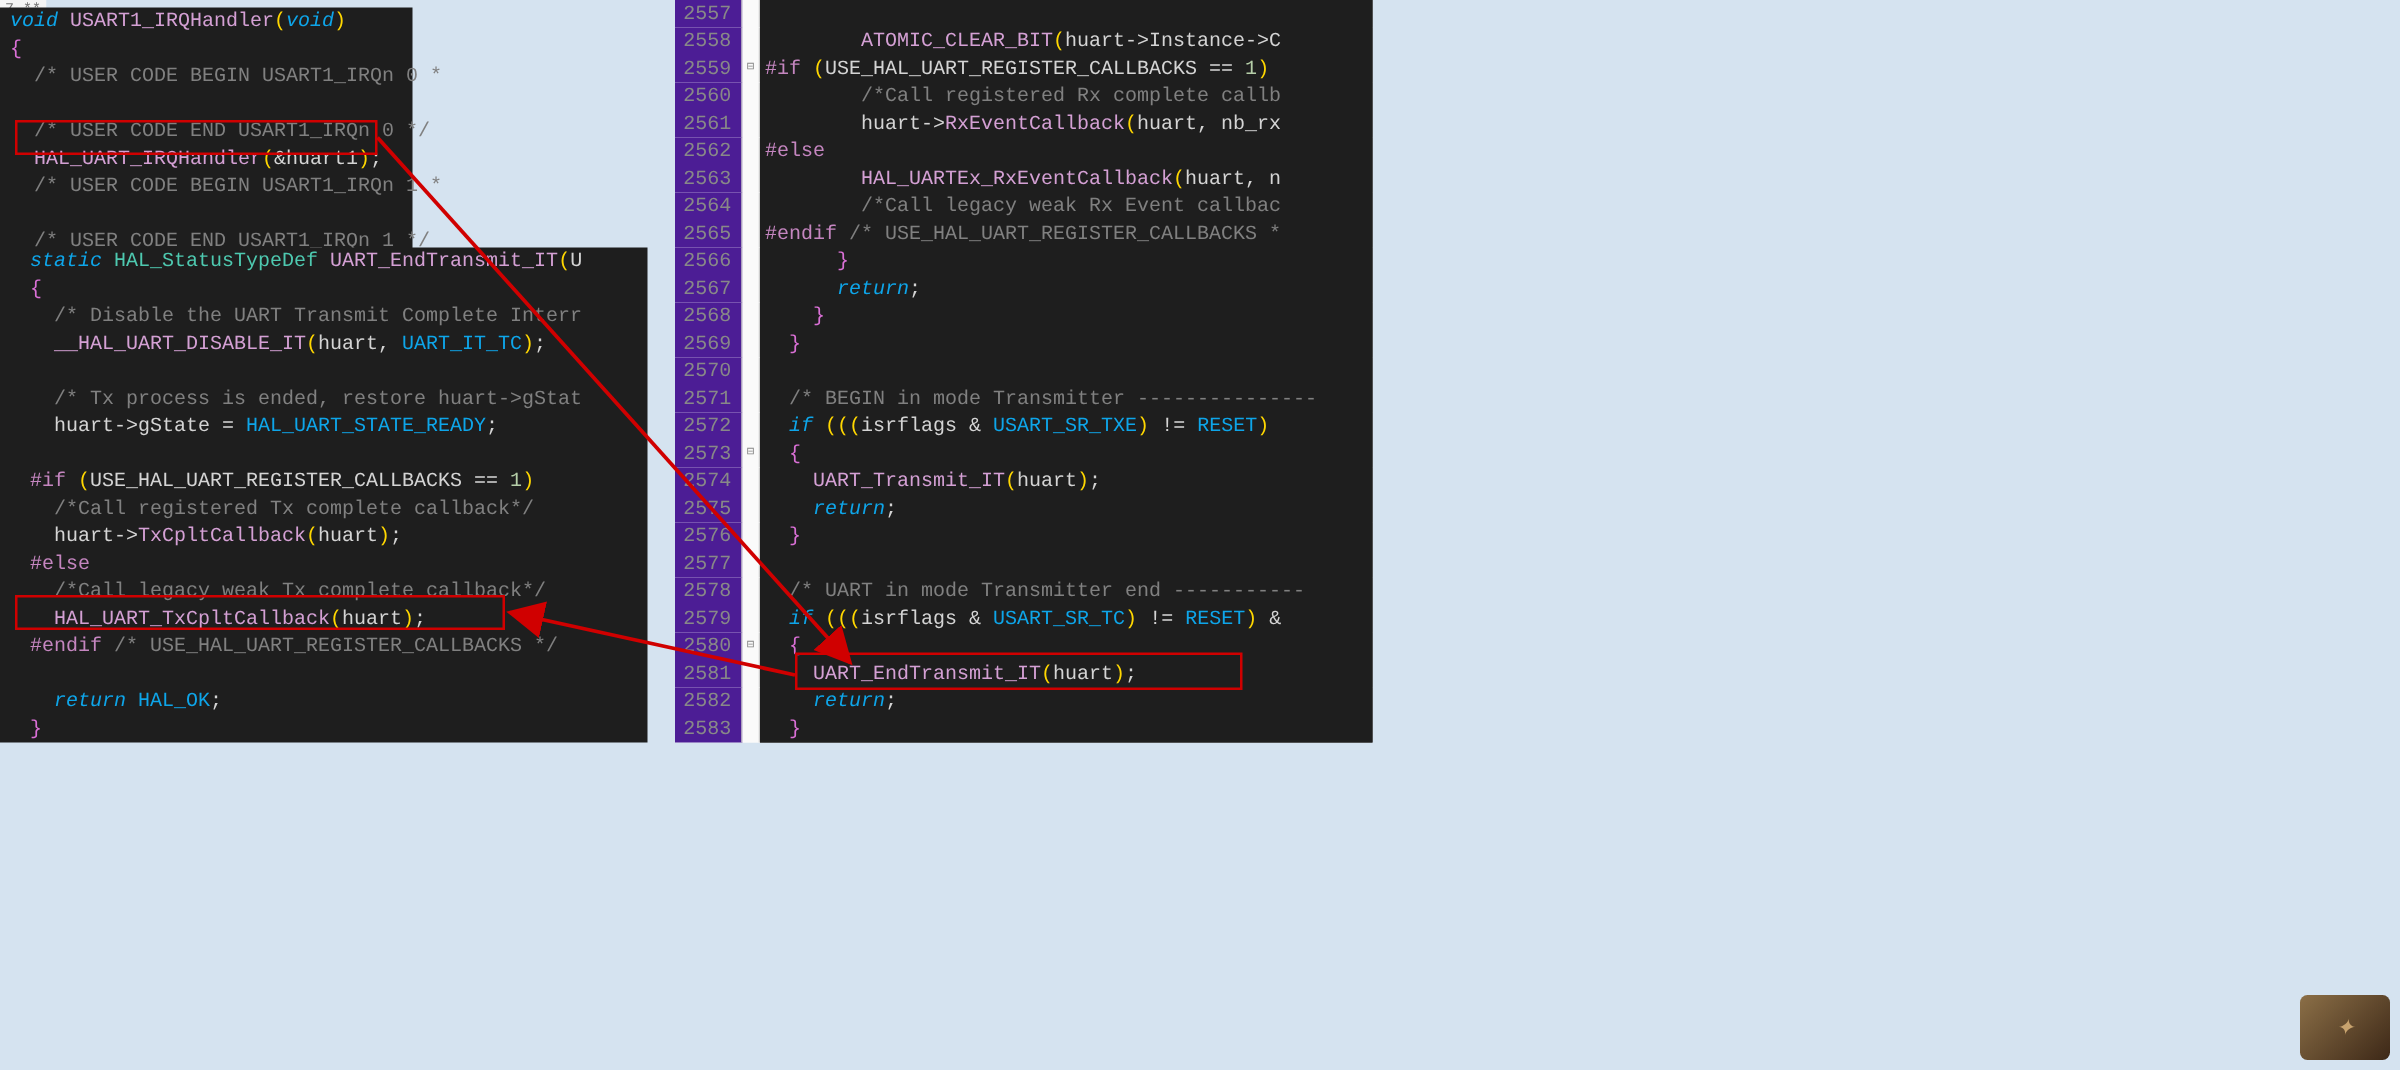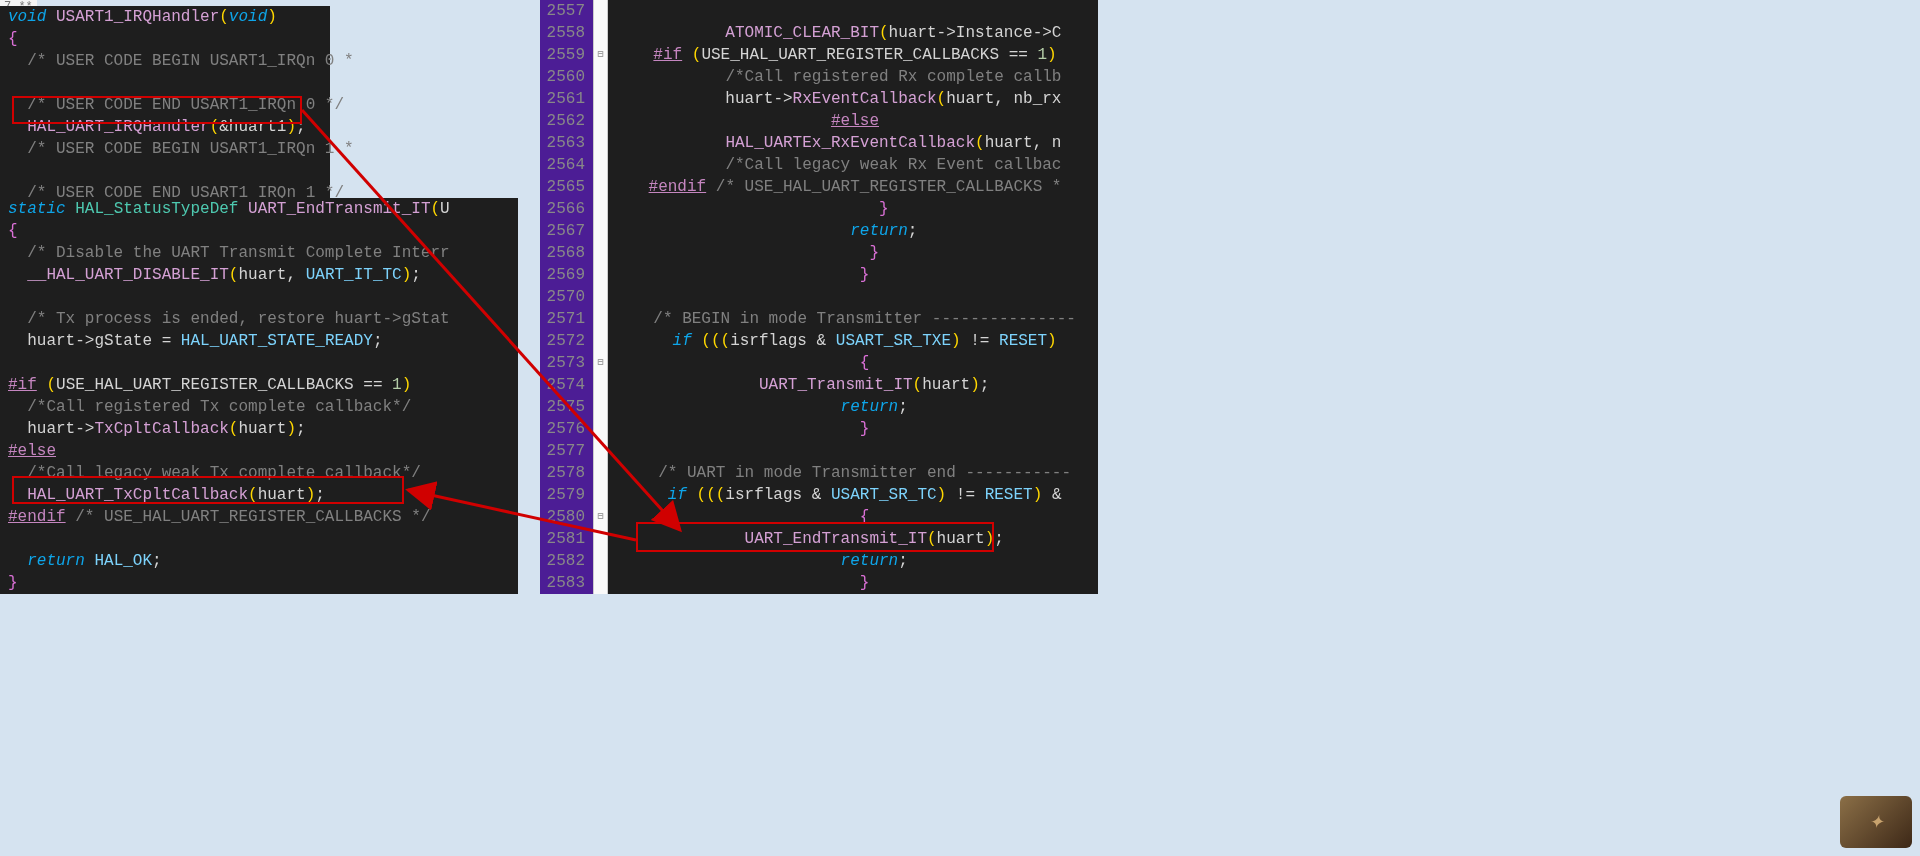--- a/index.html
+++ b/index.html
@@ -48,32 +48,31 @@
     font-size: 10px;
     border-right: 1px solid #ccc;
   }
   .code-col {
     flex: 1;
     line-height: 22px;
     height: 22px;
     white-space: pre;
     padding-left: 4px;
     background: #1e1e1e;
-    text-align: center;
   }
   .kw { color: #0ea5e9; font-style: italic; }
   .type { color: #4ec9b0; }
   .fn2 { color: #d4a0d4; }
   .cmt2 { color: #808080; }
   .num { color: #b5cea8; }
   .op { color: #d4d4d4; }
   .paren { color: #ffd700; }
   .plain { color: #d4d4d4; }
-  .macro { color: #c586c0; text-decoration: underline; }
-  .const { color: #7dd3fc; }
+  .macro { color: #c586c0; }
+  .const { color: #0ea5e9; }
   .brace { color: #da70d6; }
   .redbox {
     position: absolute;
     border: 2px solid #d00000;
     background: transparent;
     pointer-events: none;
   }
   .arrow-svg {
     position: absolute;
     pointer-events: none;
@@ -125,21 +124,21 @@
     <div class="line"><span class="brace">{</span></div>
     <div class="line"><span class="cmt2">  /* USER CODE BEGIN USART1_IRQn 0 *</span></div>
     <div class="line"><span class="plain"> </span></div>
     <div class="line"><span class="cmt2">  /* USER CODE END USART1_IRQn 0 */</span></div>
     <div class="line"><span class="plain">  </span><span class="fn2">HAL_UART_IRQHandler</span><span class="paren">(</span><span class="op">&amp;</span><span class="plain">huart1</span><span class="paren">)</span><span class="plain">;</span></div>
     <div class="line"><span class="cmt2">  /* USER CODE BEGIN USART1_IRQn 1 *</span></div>
     <div class="line"><span class="plain"> </span></div>
     <div class="line"><span class="cmt2">  /* USER CODE END USART1_IRQn 1 */</span></div>
     <div class="line"><span class="brace">}</span></div>
   </div>
-<div style="position:absolute; top:198px; left:0; width:518px;" class="code-block" id="abs-left-bottom">
+<div style="position:absolute; top:198px; left:0; width:518px;padding-left:16px;" class="code-block" id="abs-left-bottom">
     <div class="line"><span class="kw">static</span><span class="plain"> </span><span class="type">HAL_StatusTypeDef</span><span class="plain"> </span><span class="fn2">UART_EndTransmit_IT</span><span class="paren">(</span><span class="plain">U</span></div>
     <div class="line"><span class="brace">{</span></div>
     <div class="line"><span class="cmt2">  /* Disable the UART Transmit Complete Interr</span></div>
     <div class="line"><span class="plain">  </span><span class="fn2">__HAL_UART_DISABLE_IT</span><span class="paren">(</span><span class="plain">huart, </span><span class="const">UART_IT_TC</span><span class="paren">)</span><span class="plain">;</span></div>
     <div class="line"><span class="plain"> </span></div>
     <div class="line"><span class="cmt2">  /* Tx process is ended, restore huart-&gt;gStat</span></div>
     <div class="line"><span class="plain">  huart</span><span class="op">-&gt;</span><span class="plain">gState </span><span class="op">=</span><span class="plain"> </span><span class="const">HAL_UART_STATE_READY</span><span class="plain">;</span></div>
     <div class="line"><span class="plain"> </span></div>
     <div class="line"><span class="macro">#if</span><span class="plain"> </span><span class="paren">(</span><span class="plain">USE_HAL_UART_REGISTER_CALLBACKS </span><span class="op">==</span><span class="plain"> </span><span class="num">1</span><span class="paren">)</span></div>
     <div class="line"><span class="cmt2">  /*Call registered Tx complete callback*/</span></div>

